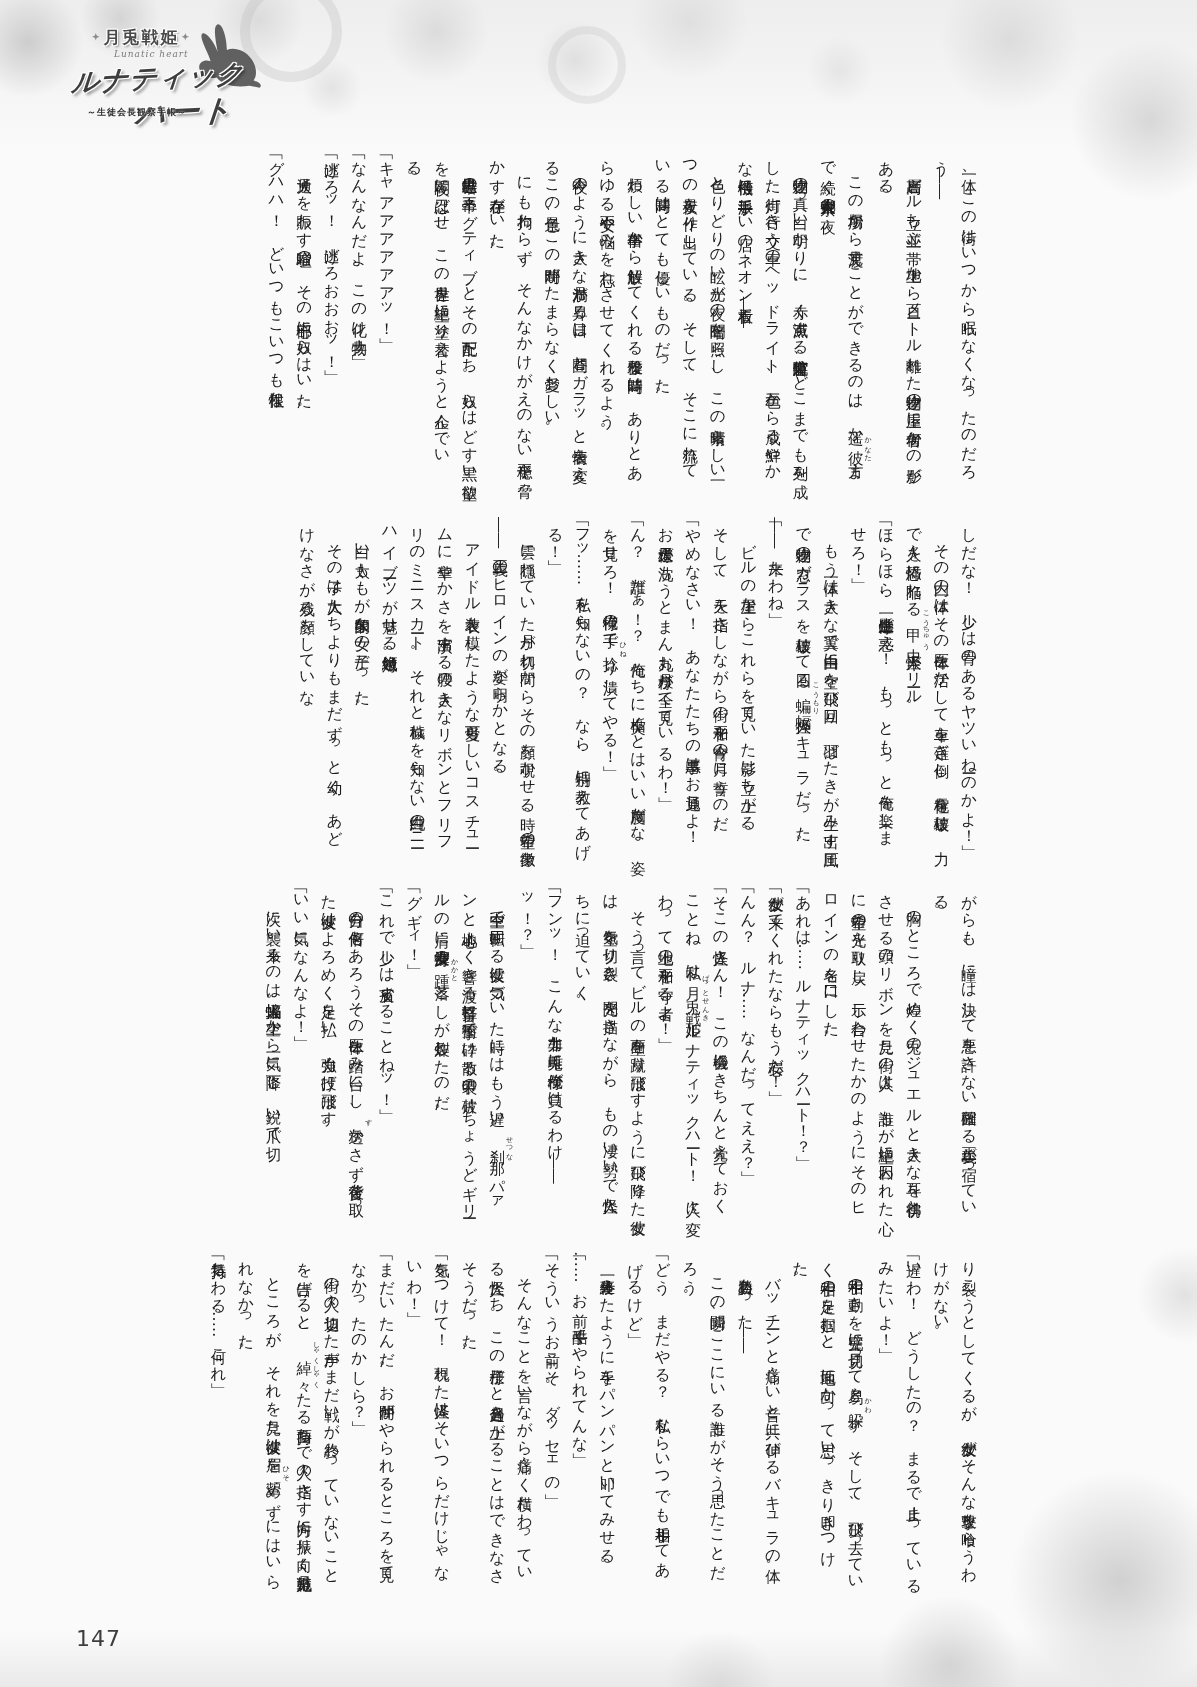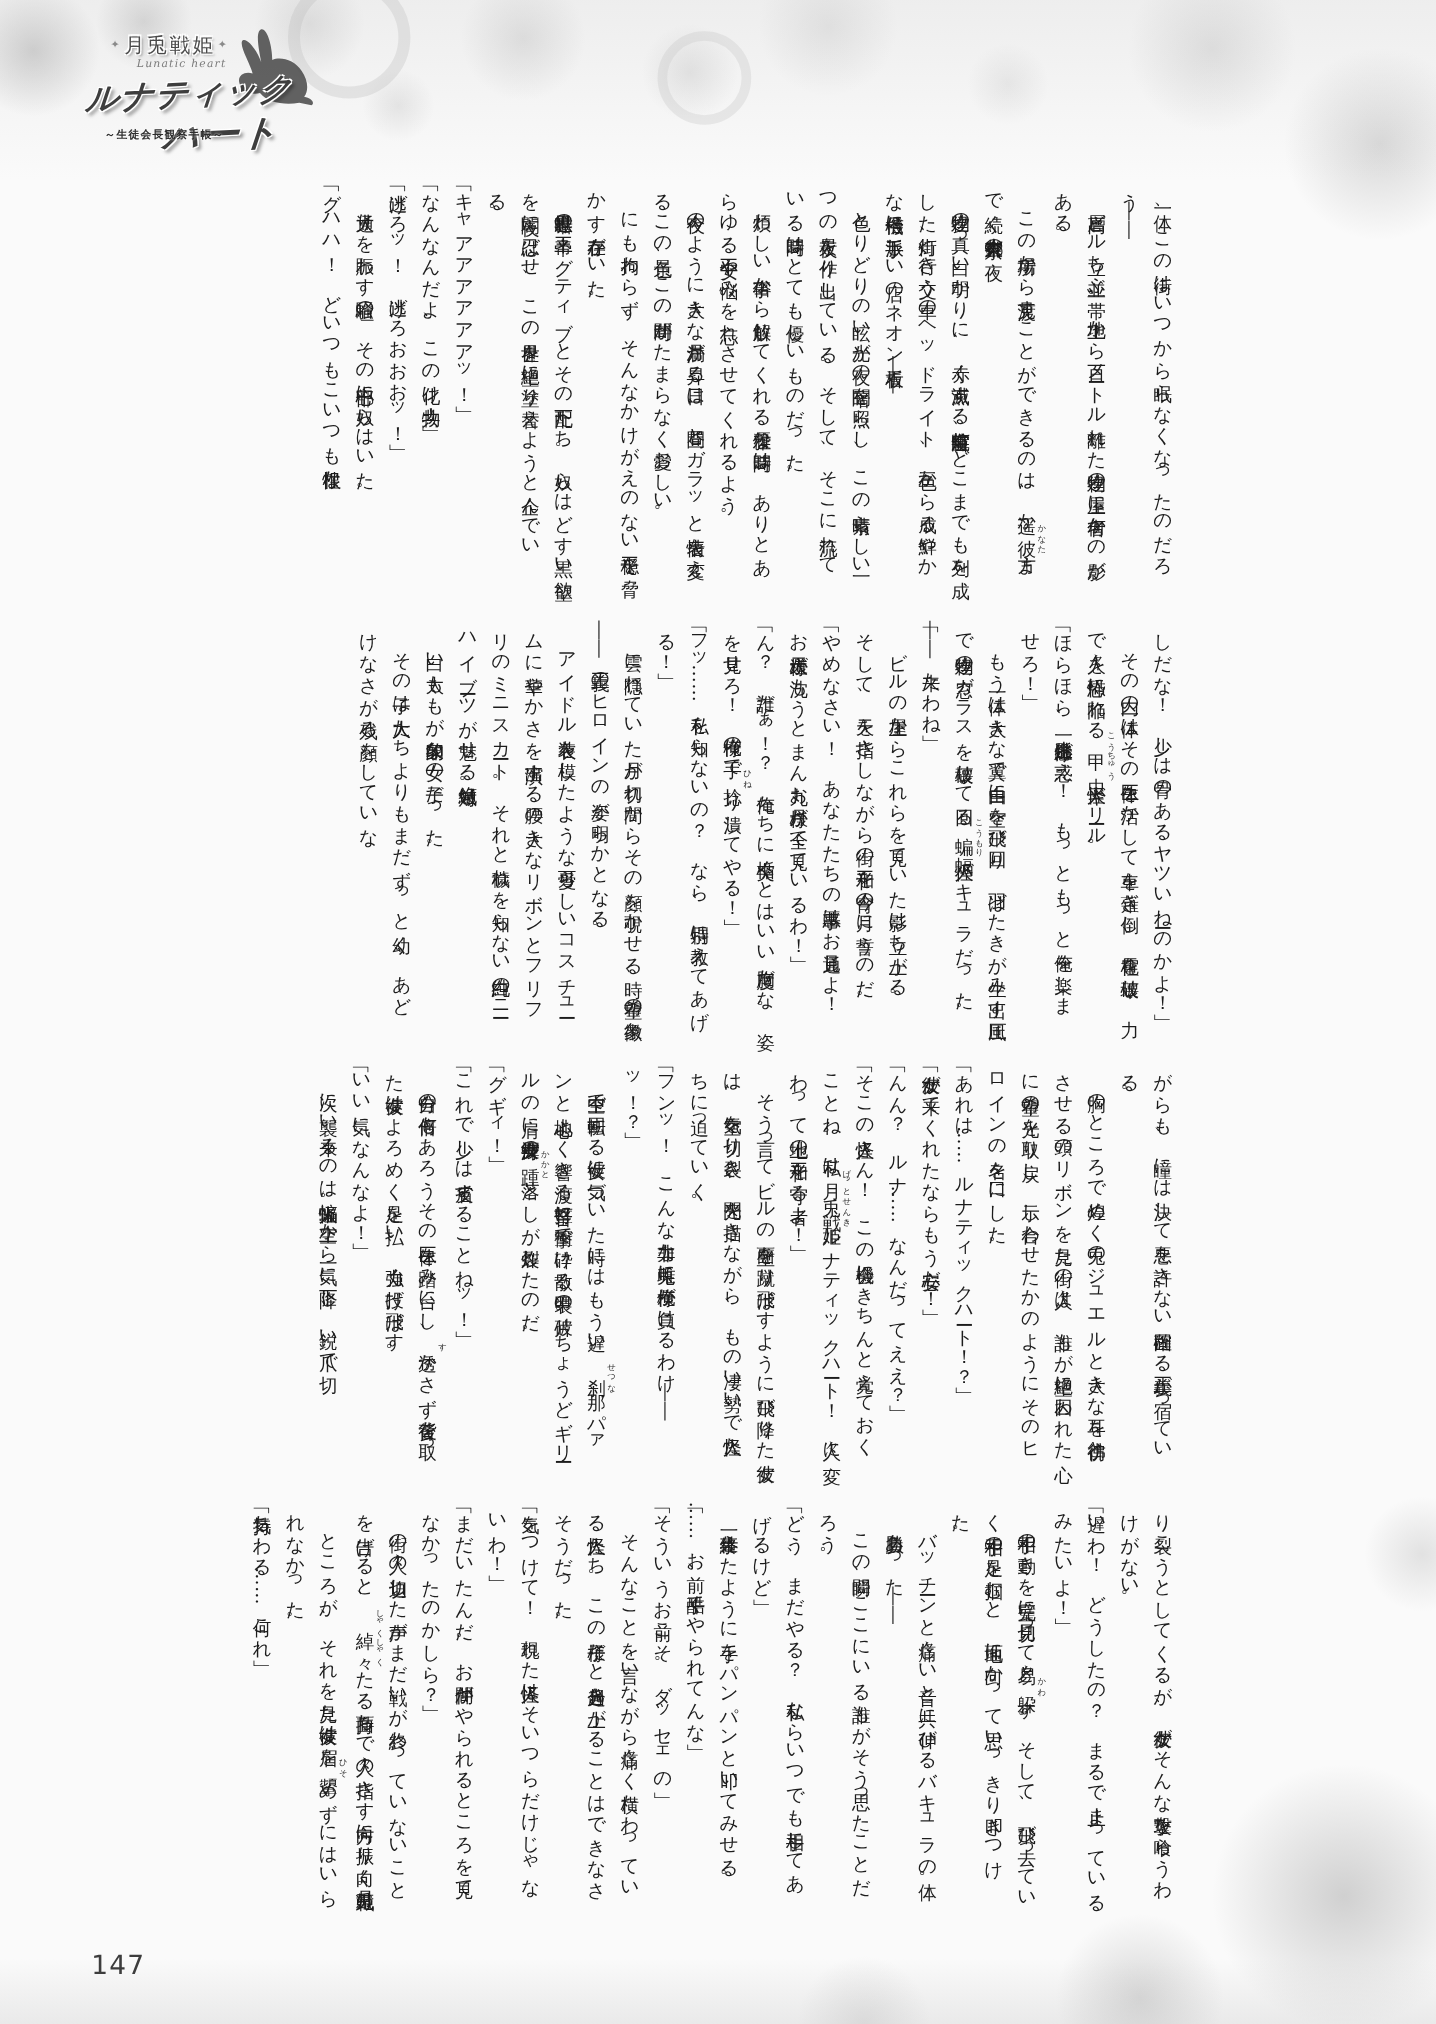--- a/index.html
+++ b/index.html
@@ -29,21 +29,21 @@
       radial-gradient(circle 55px at 720px 1685px, rgba(175,175,175,.30), rgba(175,175,175,0) 100%);
   }
   .ring{position:absolute;border-radius:50%;pointer-events:none;}
   .r1{left:240px;top:-20px;width:82px;height:82px;border:10px solid rgba(185,185,185,.30);}
   .r2{left:548px;top:26px;width:62px;height:62px;border:8px solid rgba(200,200,200,.35);}
 
   
   .logo{position:absolute;left:58px;top:10px;width:215px;height:132px;}
   .logo-top{
     position:absolute;left:32px;top:16px;
-    font-size:17px;font-weight:normal;letter-spacing:2px;color:#4a4a4a;
+    font-size:17px;font-weight:bold;letter-spacing:2px;color:#4a4a4a;
     text-shadow:-1px -1px 0 #fff,1px -1px 0 #fff,-1px 1px 0 #fff,1px 1px 0 #fff,2px 2px 2px rgba(0,0,0,.35);
     white-space:nowrap;
   }
   .logo-top .star{font-size:9px;color:#8a8a8a;vertical-align:3px;margin:0 2px;text-shadow:none;}
   .logo-script{
     position:absolute;left:56px;top:39px;
     font-size:9px;font-style:italic;color:#7a7a7a;letter-spacing:1px;
   }
   .logo-main{
     position:absolute;font-weight:bold;font-style:italic;color:#3e3e3e;white-space:nowrap;

